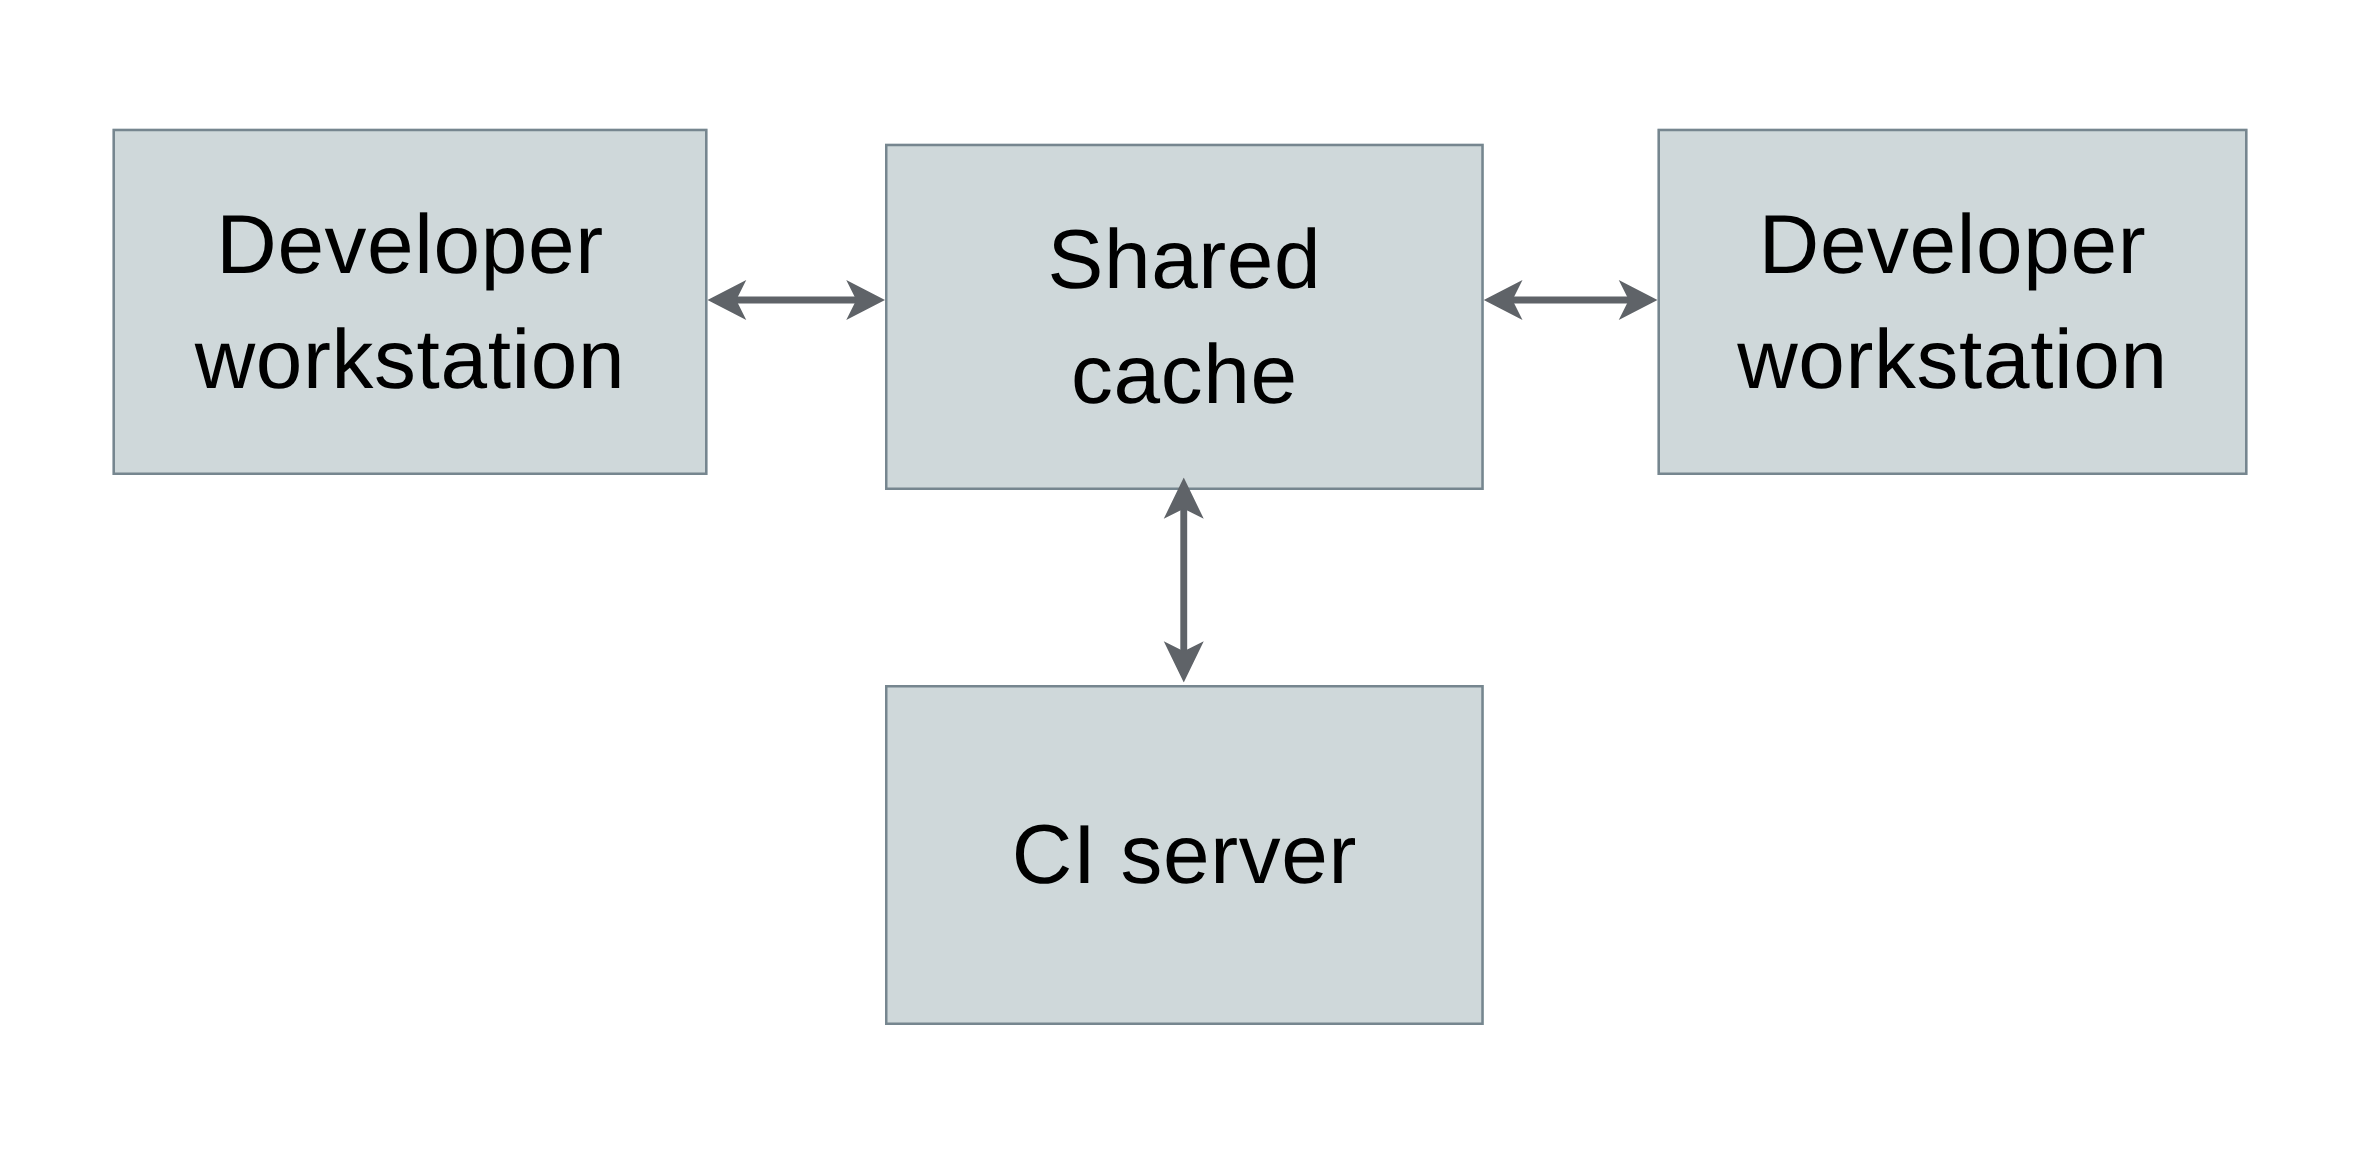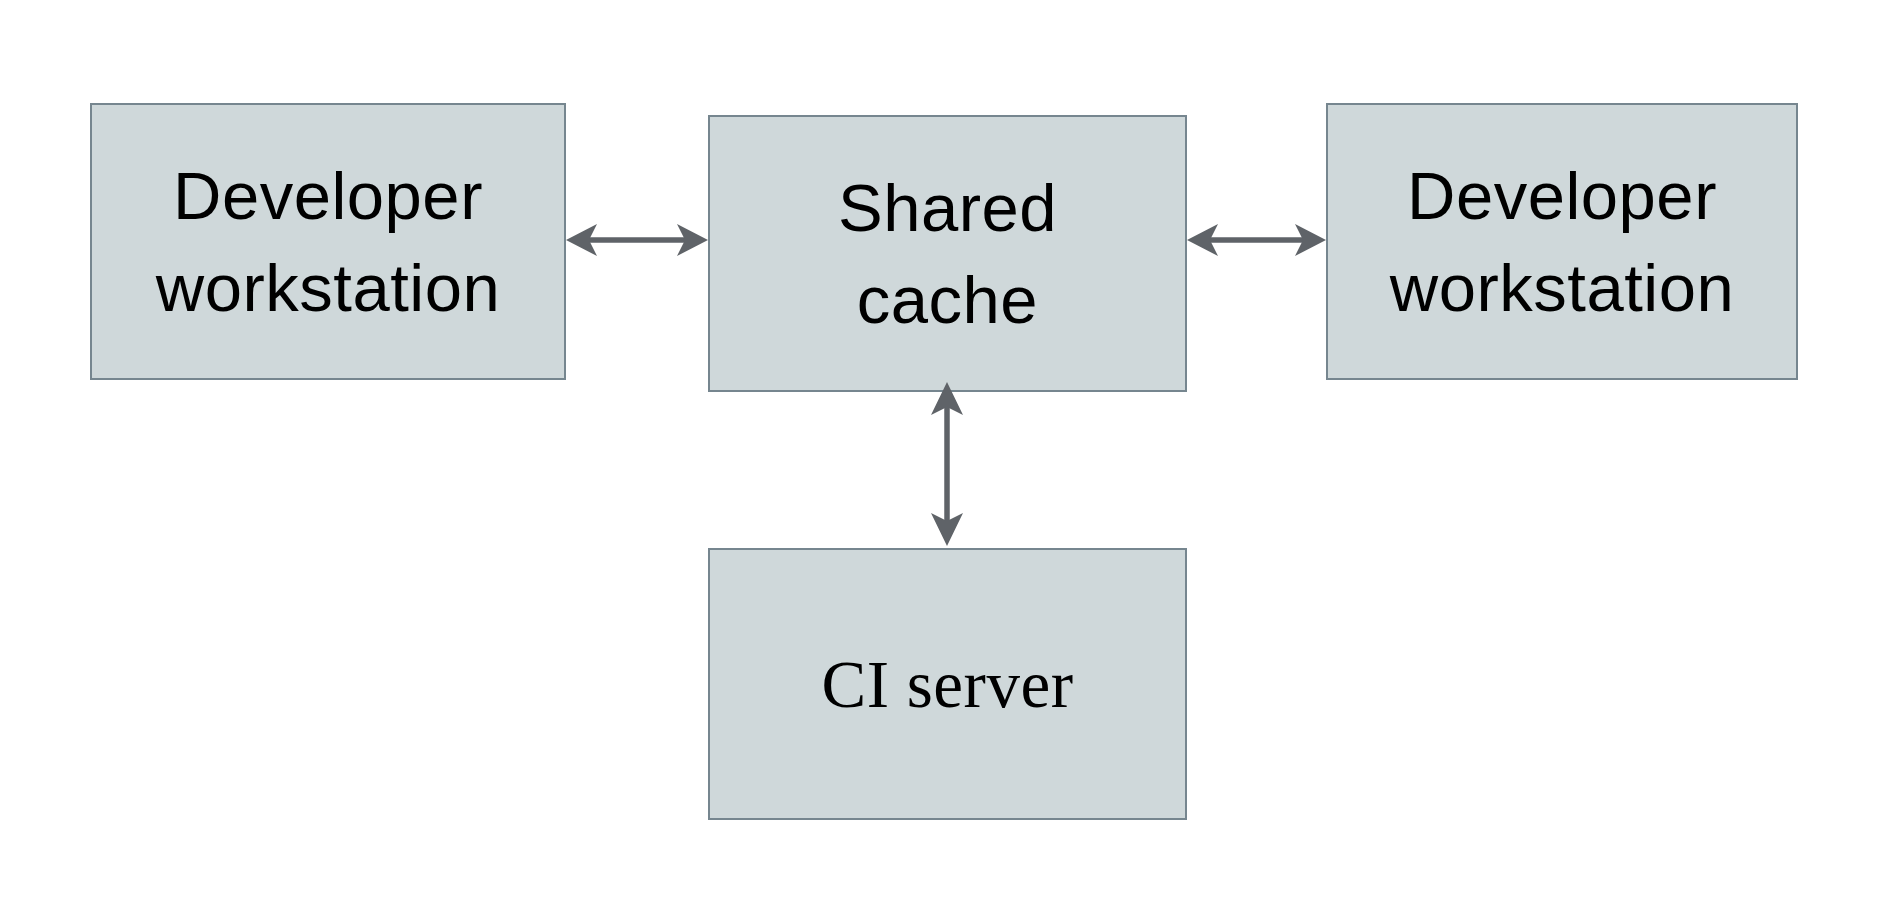--- a/index.html
+++ b/index.html
@@ -35,21 +35,21 @@
     font-size: 67px;
     line-height: 92px;
     color: var(--text-color);
     text-align: center;
     white-space: pre-line;
     letter-spacing: 0.5px;
   }
   #node-dev-left   { left: 90px;   top: 103px; width: 476px; height: 277px; }
   #node-cache      { left: 708px;  top: 115px; width: 479px; height: 277px; }
   #node-dev-right  { left: 1326px; top: 103px; width: 472px; height: 277px; }
-  #node-ci         { left: 708px;  top: 548px; width: 479px; height: 272px; font-family: Liberation Serif, serif; }
+  #node-ci         { left: 708px;  top: 548px; width: 479px; height: 272px; }
 
   .arrow {
     position: absolute;
     color: var(--arrow-color);
   }
   #arrow-left  { left: 566px; top: 218px; }
   #arrow-right { left: 1187px; top: 218px; }
   #arrow-down  { left: 925px; top: 382px; }
   .arrow svg { display: block; }
   .arrow line { stroke: currentColor; }

